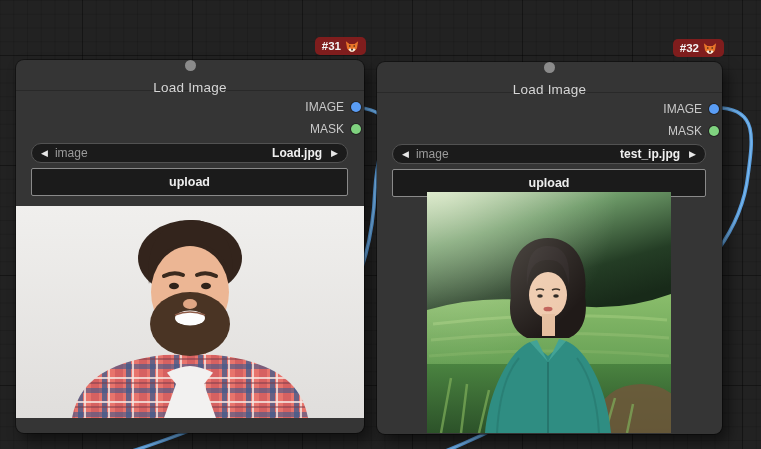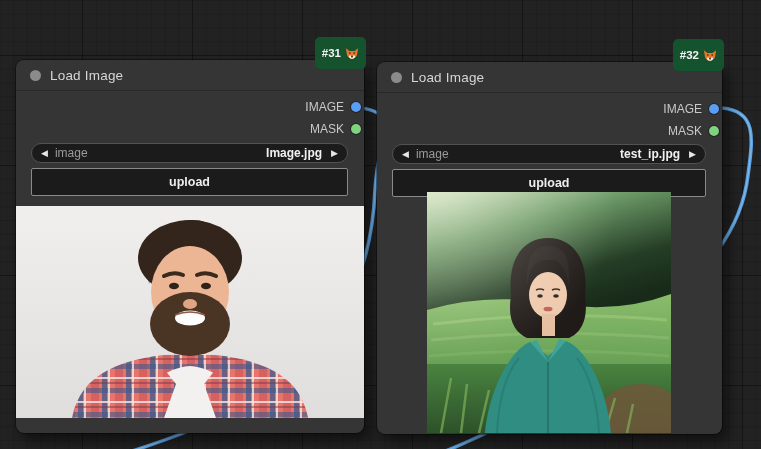--- a/index.html
+++ b/index.html
@@ -16,26 +16,26 @@
     font-family:"Liberation Sans", sans-serif;
   }
   .wires{position:absolute;inset:0;z-index:1;pointer-events:none;}
   .node{
     position:absolute;z-index:2;background:#353535;border-radius:8px;
     box-shadow:0 0 0 1px rgba(0,0,0,.38), 6px 8px 14px rgba(0,0,0,.5);
   }
   .n1{left:16px;top:60px;width:348px;height:373px;}
   .n2{left:377px;top:62px;width:345px;height:372px;}
   .titlebar{display:flex;align-items:center;height:30px;padding:0 14px;gap:9px;
-    border-bottom:1px solid rgba(0,0,0,.22);}
+    border-bottom:1px solid rgba(0,0,0,.22);flex-direction:column;}
   .collapse-dot{width:11px;height:11px;border-radius:50%;background:#8b8b8b;flex:0 0 auto;}
   .title-text{color:#d6d6d6;font-size:13.5px;letter-spacing:.2px;}
   .badge{
     position:absolute;top:-23px;right:-2px;display:flex;align-items:center;gap:4px;
-    background:#14532d;border-radius:5px;padding:9px 7px;
+    background:#7f1d1d;border-radius:5px;padding:2px 7px;
     color:#f4f4f4;font-size:11.5px;font-weight:bold;line-height:14px;
   }
   .outputs{position:absolute;top:36px;right:3px;}
   .slot-row{display:flex;align-items:center;justify-content:flex-end;gap:7px;height:22px;}
   .slot-label{color:#c9c9c9;font-size:12px;}
   .slot-dot{width:10px;height:10px;border-radius:50%;box-shadow:0 0 0 1px rgba(0,0,0,.35);}
   .dot-image{background:#5a9df5;}
   .dot-mask{background:#7fd27f;}
   .combo{
     position:absolute;left:15px;right:16px;height:20px;background:#1b1b1b;
@@ -91,21 +91,21 @@
         <span class="slot-dot dot-image"></span>
       </div>
       <div class="slot-row">
         <span class="slot-label">MASK</span>
         <span class="slot-dot dot-mask"></span>
       </div>
     </div>
     <div class="combo">
       <span class="arrow">◀</span>
       <span class="wname">image</span>
-      <span class="wvalue">Image.jpg</span>
+      <span class="wvalue">Load.jpg</span>
       <span class="arrow">▶</span>
     </div>
     <div class="upload">upload</div>
 
     <svg class="preview" viewBox="0 0 348 212" preserveAspectRatio="none" role="img">
       <defs>
         <linearGradient id="m-bg" x1="0" y1="0" x2="0" y2="1">
           <stop offset="0" stop-color="#f0efed"></stop>
             <stop offset="1" stop-color="#e0dedc"></stop>
         </linearGradient>

